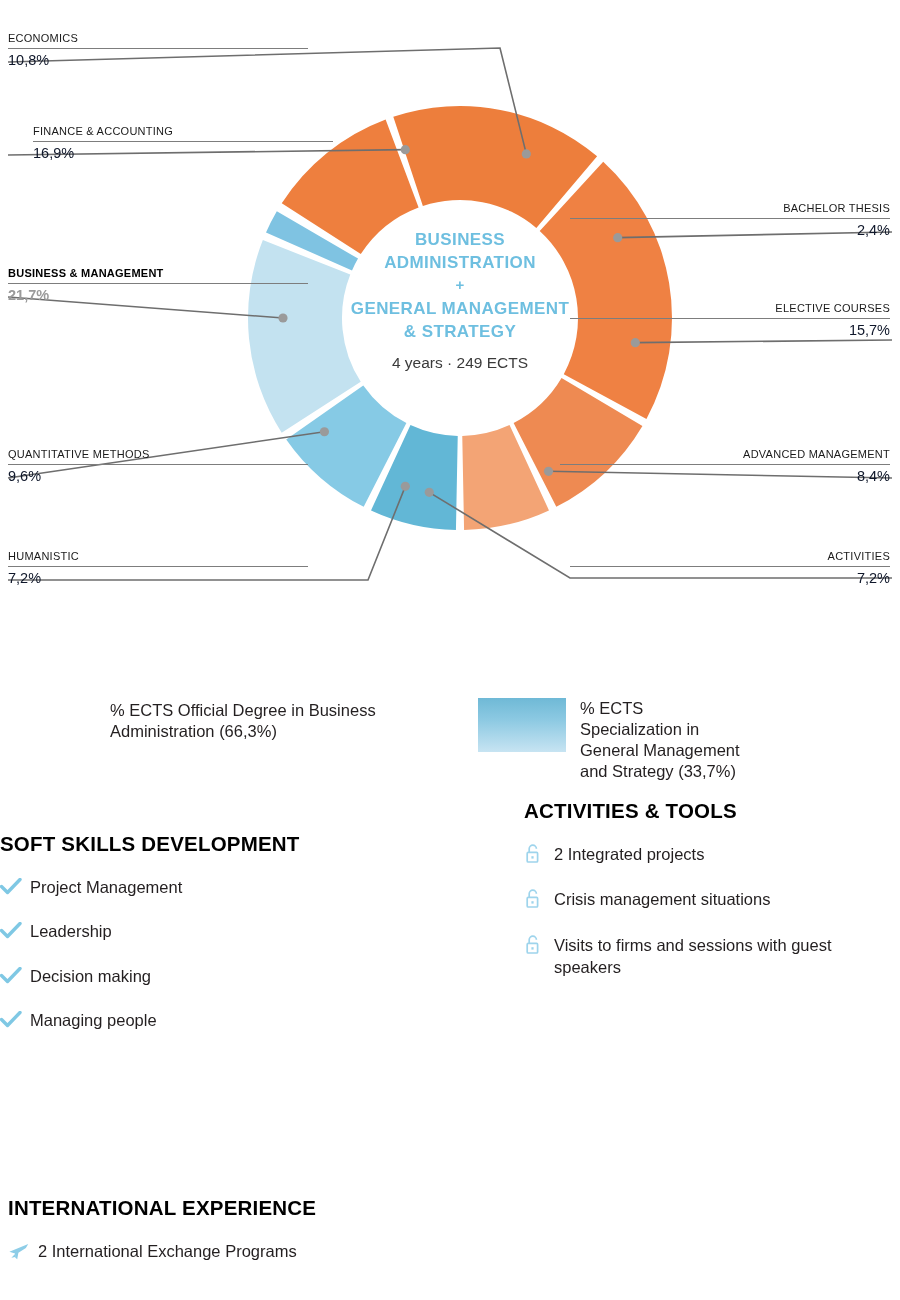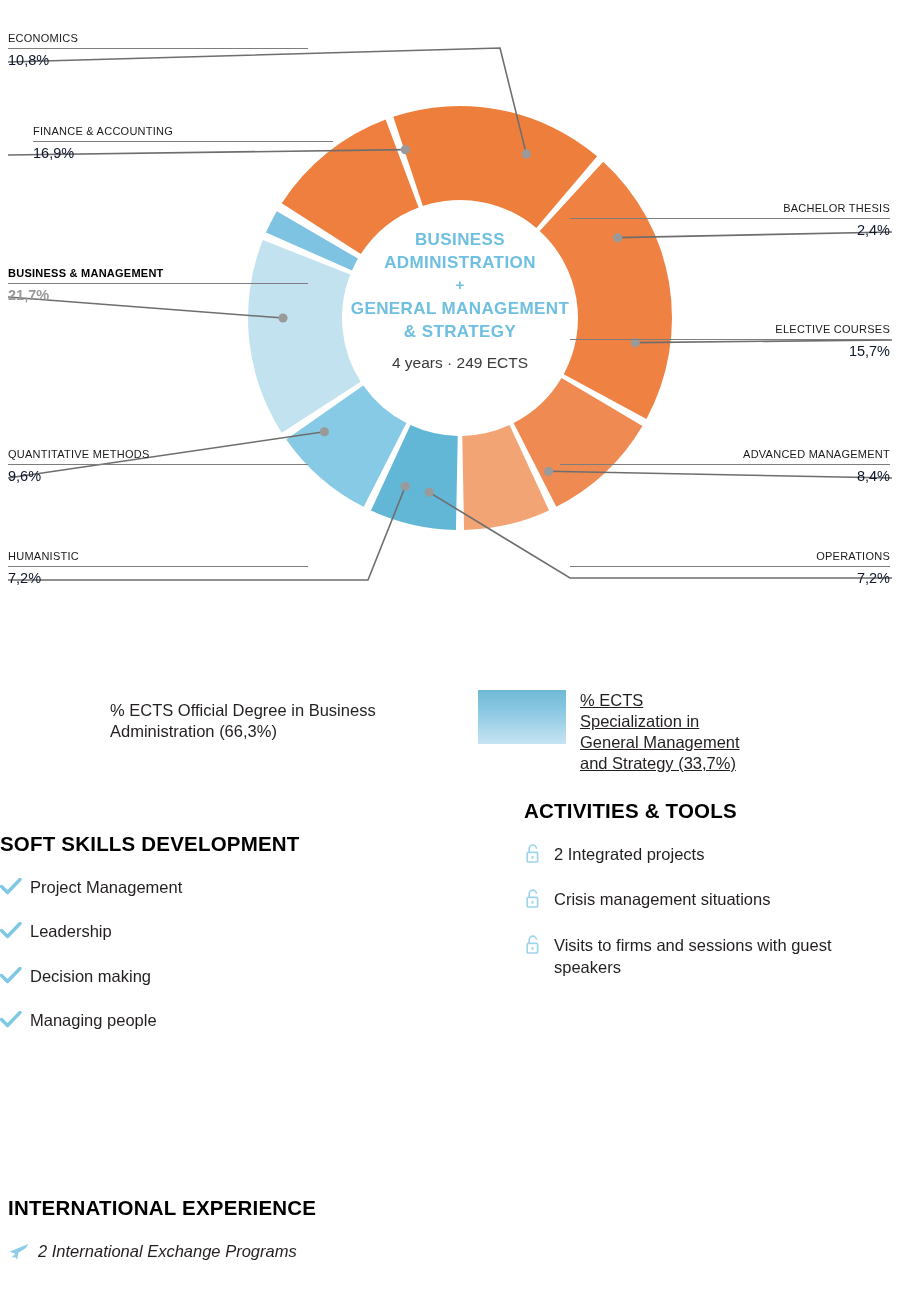--- a/index.html
+++ b/index.html
@@ -63,21 +63,21 @@
     flex:0 0 30px; width:30px; height:22px; display:flex;
     align-items:center; justify-content:flex-start;
   }
   .bullet-label {
     font-size:16.5px; line-height:1.35; color:#231f20;
   }
   #soft-skills .bullet-label { font-size:16.5px; }
   #activities .bullet-row { margin-bottom:23px; }
   #activities .bullet-label { max-width:320px; }
 
-  #intl .bullet-row { margin-bottom:0;font-style:italic; }
+  #intl .bullet-row { margin-bottom:0; }
 </style>
 </head>
 <body>
 
 <div id="chart-area">
   <svg id="donut-svg" width="900" height="640" viewBox="0 0 900 640">
     <g id="donut-slices">
         <path d="M 548.9910133725888 510.4177734486077 A 212 212 0 0 1 464.0698577887342 529.9609309697886
           L 462.26529820316335 435.97825403035404 A 118 118 0 0 0 509.53273385832773 425.1004588063005 Z" fill="#F3A475"></path>
         <path d="M 642.4396285458162 425.9804701604166 A 212 212 0 0 1 556.3119163092205 506.8597754336421
@@ -174,45 +174,45 @@
     <div class="cl-rule"></div>
     <div class="cl-pct">7,2%</div>
   </div>
 
   <div class="callout right" style="right:10px; top:202px; width:320px;">
     <div class="cl-name">BACHELOR THESIS</div>
     <div class="cl-rule"></div>
     <div class="cl-pct">2,4%</div>
   </div>
 
-  <div class="callout right" style="right:10px; top:323px; width:320px;">
+  <div class="callout right" style="right:10px; top:302px; width:320px;">
     <div class="cl-name">ELECTIVE COURSES</div>
     <div class="cl-rule"></div>
     <div class="cl-pct">15,7%</div>
   </div>
 
   <div class="callout right" style="right:10px; top:448px; width:330px;">
     <div class="cl-name">ADVANCED MANAGEMENT</div>
     <div class="cl-rule"></div>
     <div class="cl-pct">8,4%</div>
   </div>
 
   <div class="callout right" style="right:10px; top:550px; width:320px;">
-    <div class="cl-name">OPERATIONS</div>
+    <div class="cl-name">ACTIVITIES</div>
     <div class="cl-rule"></div>
     <div class="cl-pct">7,2%</div>
   </div>
 </div>
 
 <div id="legend">
   <div class="legend-item" style="left:8px; top:10px;">
     <div class="legend-swatch orange"></div>
     <div class="legend-text">% ECTS Official Degree in Business Administration (66,3%)</div>
   </div>
-  <div class="legend-item" style="left:478px; top:0;text-decoration:underline;">
+  <div class="legend-item" style="left:478px; top:8px;">
     <div class="legend-swatch blue"></div>
     <div class="legend-text">% ECTS Specialization in General Management and Strategy (33,7%)</div>
   </div>
 </div>
 
 <div class="section" id="soft-skills" style="left:0; top:832px; width:460px;">
   <div class="section-heading">SOFT SKILLS DEVELOPMENT</div>
   <div id="soft-skills-list">
       <div class="bullet-row">
         <span class="bullet-icon">

